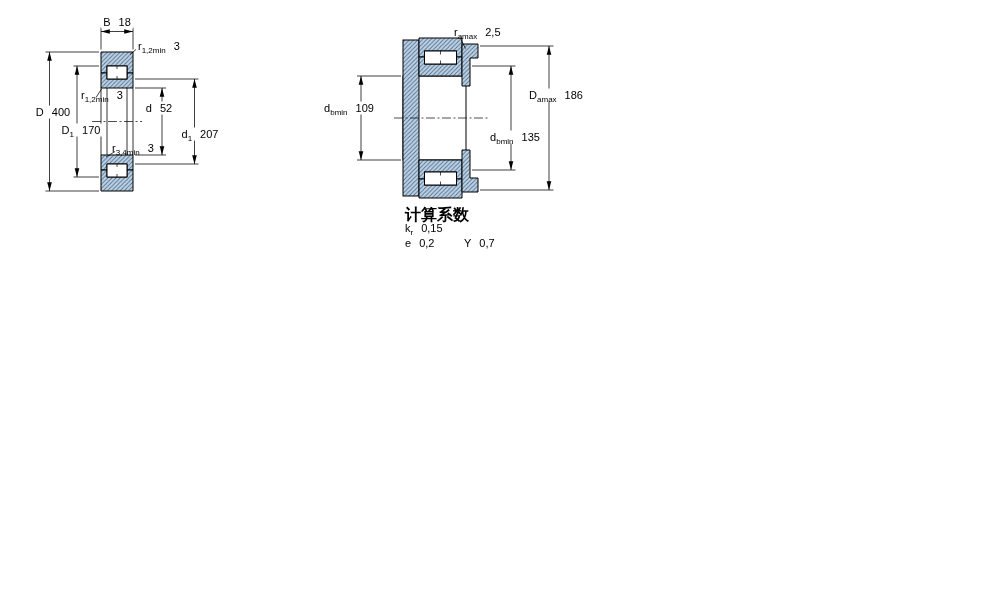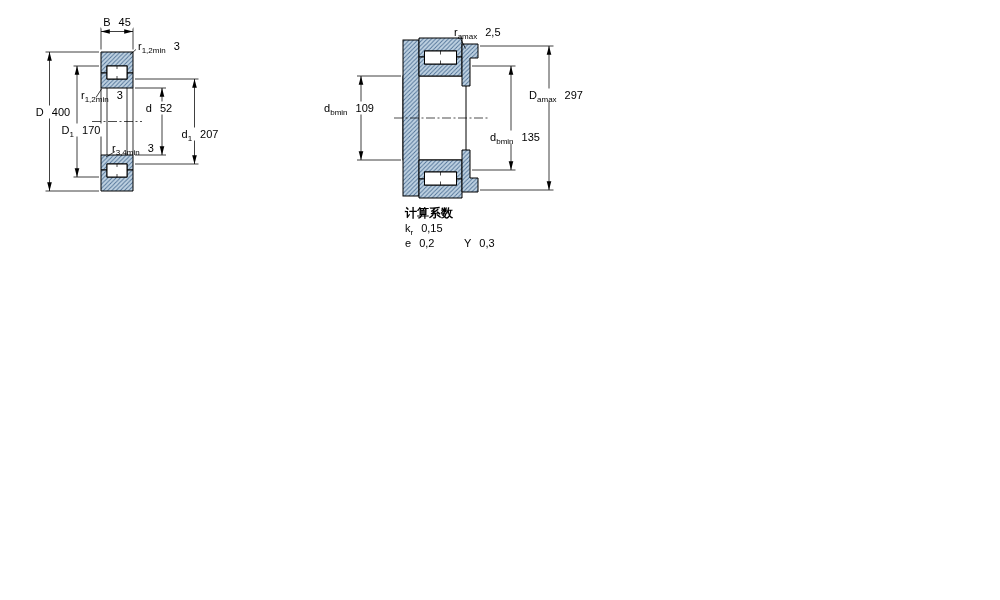--- a/index.html
+++ b/index.html
@@ -15,21 +15,21 @@
   }
   svg{position:absolute;left:0;top:0;}
   .lbl{
     position:absolute;font-size:11px;line-height:1;white-space:nowrap;
     background:#ffffff;padding:1px 2px;z-index:2;
   }
   .lbl.center{transform:translate(-50%,-50%);}
   .lbl.nobg{background:transparent;}
   .lbl .sub{font-size:8px;position:relative;top:3px;letter-spacing:0;text-align:right;}
   .lbl .val{margin-left:8px;}
-  .calc-title{font-size:12px;font-weight:bold;}
+  .calc-title{font-size:16px;font-weight:bold;}
 </style>
 </head>
 <body>
 
 <svg width="1000" height="600" viewBox="0 0 1000 600">
   <defs>
     <marker id="arr" markerWidth="9" markerHeight="6" refX="8.8" refY="3" orient="auto-start-reverse" markerUnits="userSpaceOnUse">
       <path d="M8.8,3 L0,0.7 L0,5.3 Z" fill="#000"></path>
     </marker>
     <pattern id="hatch" width="4.2" height="4.2" patternUnits="userSpaceOnUse">
@@ -106,21 +106,21 @@
     <line x1="549" y1="46" x2="549" y2="190" marker-start="url(#arr)" marker-end="url(#arr)"></line>
 
     <path d="M472,66 H515.5 M472,170 H515.5"></path>
     <line x1="511" y1="66" x2="511" y2="170" marker-start="url(#arr)" marker-end="url(#arr)"></line>
 
     <path d="M461,39.5 L465.5,48.5"></path>
   </g>
 </svg>
 
 <div class="lbl center" style="left:117px;top:22px">
-  <span class="base">B</span><span class="sub"></span><span class="val">45</span>
+  <span class="base">B</span><span class="sub"></span><span class="val">18</span>
 </div>
 <div class="lbl nobg" style="left:136px;top:40px">
   <span class="base">r</span><span class="sub">1,2min</span><span class="val">3</span>
 </div>
 <div class="lbl nobg" style="left:79px;top:89px">
   <span class="base">r</span><span class="sub">1,2min</span><span class="val">3</span>
 </div>
 <div class="lbl center" style="left:53px;top:112px">
   <span class="base">D</span><span class="sub"></span><span class="val">400</span>
 </div>
@@ -137,28 +137,28 @@
   <span class="base">r</span><span class="sub">3,4min</span><span class="val">3</span>
 </div>
 
 <div class="lbl nobg" style="left:452px;top:26px">
   <span class="base">r</span><span class="sub">amax</span><span class="val">2,5</span>
 </div>
 <div class="lbl center" style="left:349px;top:108px">
   <span class="base">d</span><span class="sub">bmin</span><span class="val">109</span>
 </div>
 <div class="lbl center" style="left:556px;top:95px">
-  <span class="base">D</span><span class="sub">amax</span><span class="val">297</span>
+  <span class="base">D</span><span class="sub">amax</span><span class="val">186</span>
 </div>
 <div class="lbl center" style="left:515px;top:137px">
   <span class="base">d</span><span class="sub">bmin</span><span class="val">135</span>
 </div>
 
 <div class="lbl nobg calc-title" style="left:403px;top:206px">计算系数</div>
 <div class="lbl nobg" style="left:403px;top:222px">
   <span class="base">k</span><span class="sub">r</span><span class="val">0,15</span>
 </div>
 <div class="lbl nobg" style="left:403px;top:237px">
   <span class="base">e</span><span class="sub"></span><span class="val">0,2</span>
 </div>
 <div class="lbl nobg" style="left:462px;top:237px">
-  <span class="base">Y</span><span class="sub"></span><span class="val">0,3</span>
+  <span class="base">Y</span><span class="sub"></span><span class="val">0,7</span>
 </div>
 
 </body></html>

